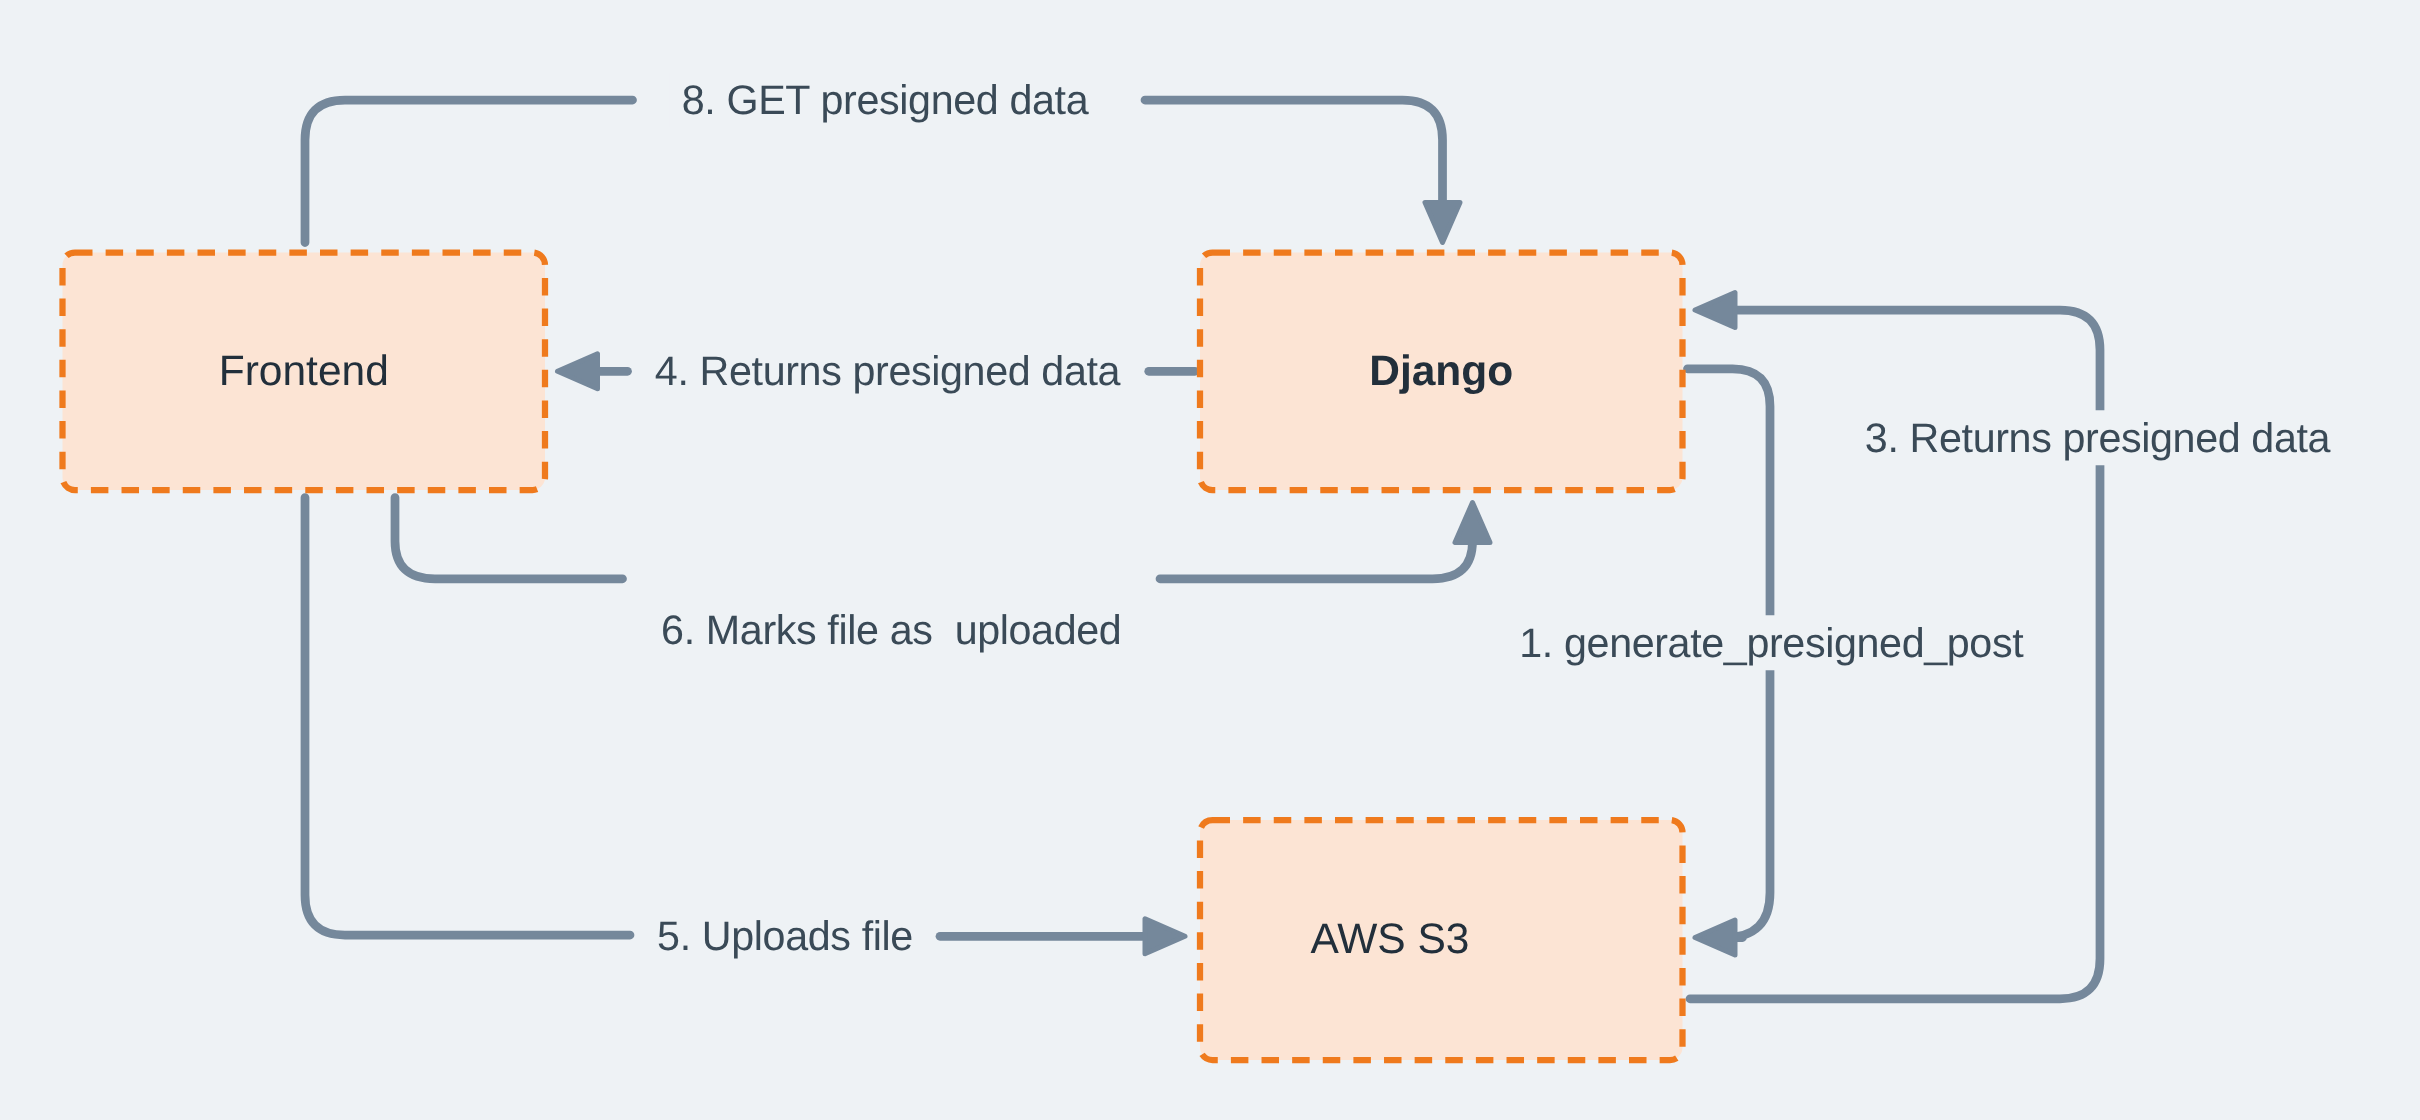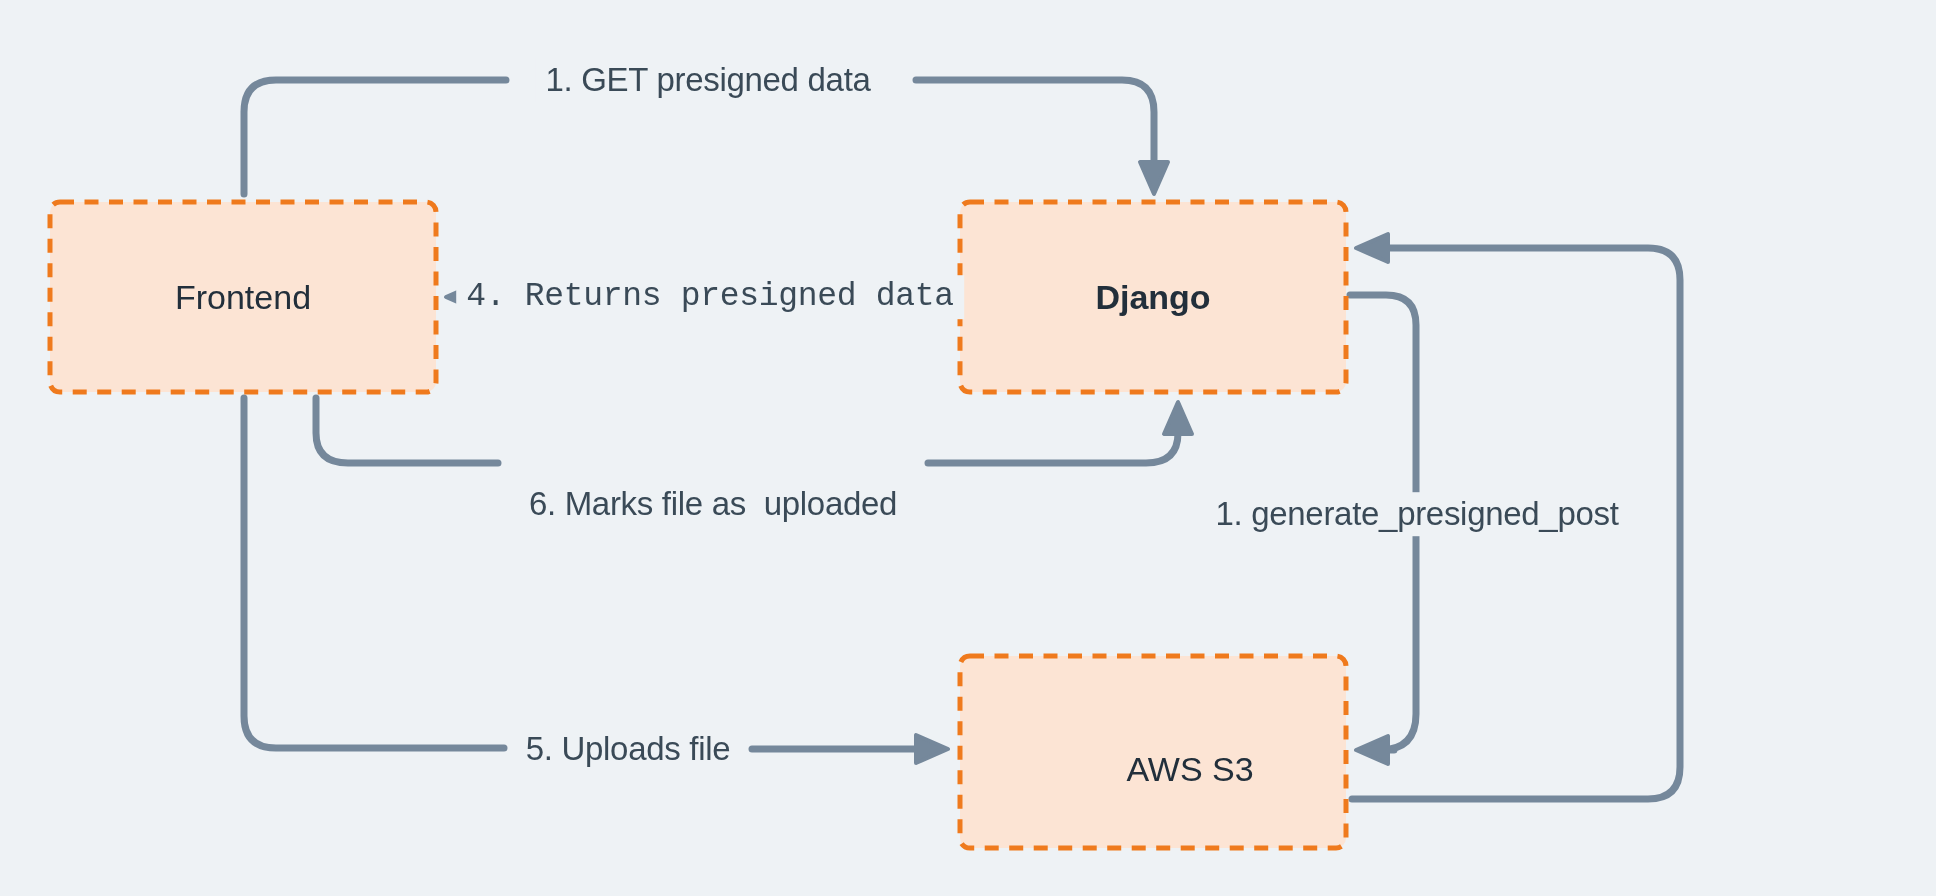--- a/index.html
+++ b/index.html
@@ -91,21 +91,22 @@
     <path class="edge-path" d="M 752 749 H 914"></path>
     <polygon class="edge-head" points="948,749 916,735 916,763"></polygon>
 
     <rect class="node-rect" x="50" y="202" width="386" height="190" rx="10"></rect>
     <rect class="node-rect" x="960" y="202" width="386" height="190" rx="10"></rect>
     <rect class="node-rect" x="960" y="656" width="386" height="192" rx="10"></rect>
   </svg>
 
   <div class="node-label" style="left:243px;top:297px;text-align:center;">Frontend</div>
   <div class="node-label" style="left:1153px;top:297px;font-weight:bold;">Django</div>
-  <div class="node-label" style="left:1190px;top:752px;margin-top:17px;">AWS S3</div>
+  <div class="node-label" style="left:1112px;top:752px;">AWS S3</div>
 
-  <div class="label" style="left:708px;top:80px;">1. GET presigned data</div>
+  <div class="label" style="left:708px;top:80px;">8. GET presigned data</div>
   <div class="label" style="left:1417px;top:514px;">1. generate_presigned_post</div>
-  <div class="label" style="left:710px;top:297px;font-family:Liberation Mono, monospace;">4. Returns presigned data</div>
+  <div class="label" style="left:1678px;top:350px;">3. Returns presigned data</div>
+  <div class="label" style="left:710px;top:297px;">4. Returns presigned data</div>
   <div class="label" style="left:628px;top:749px;">5. Uploads file</div>
   <div class="label" style="left:713px;top:463px;margin-top:41px;">6. Marks file as  uploaded</div>
 
 </div>
 
 </body></html>

